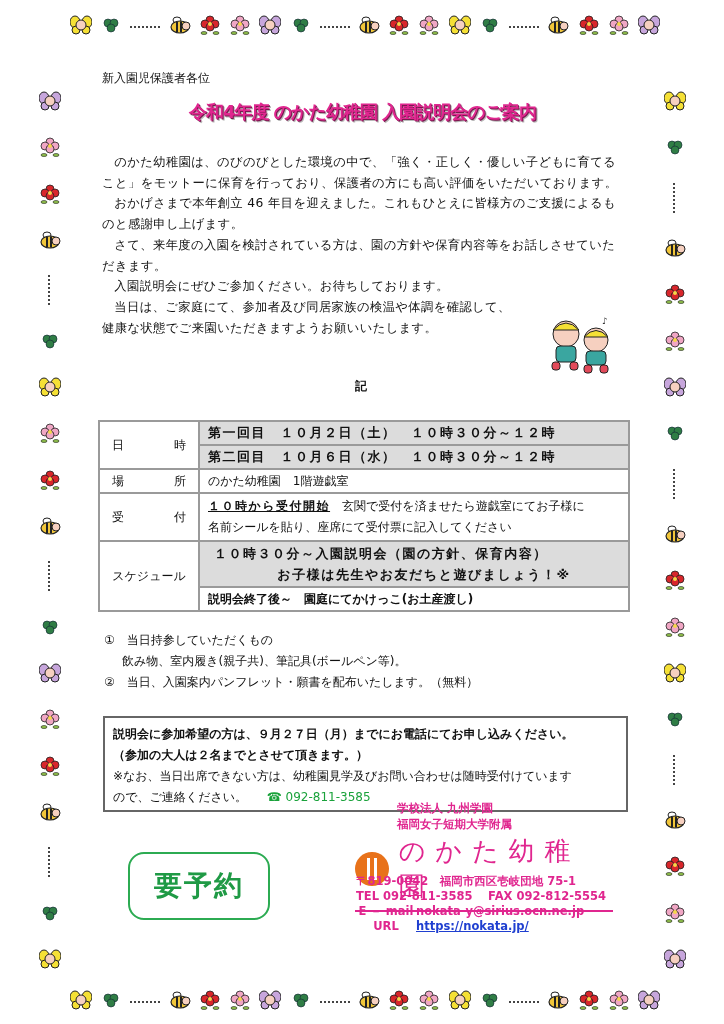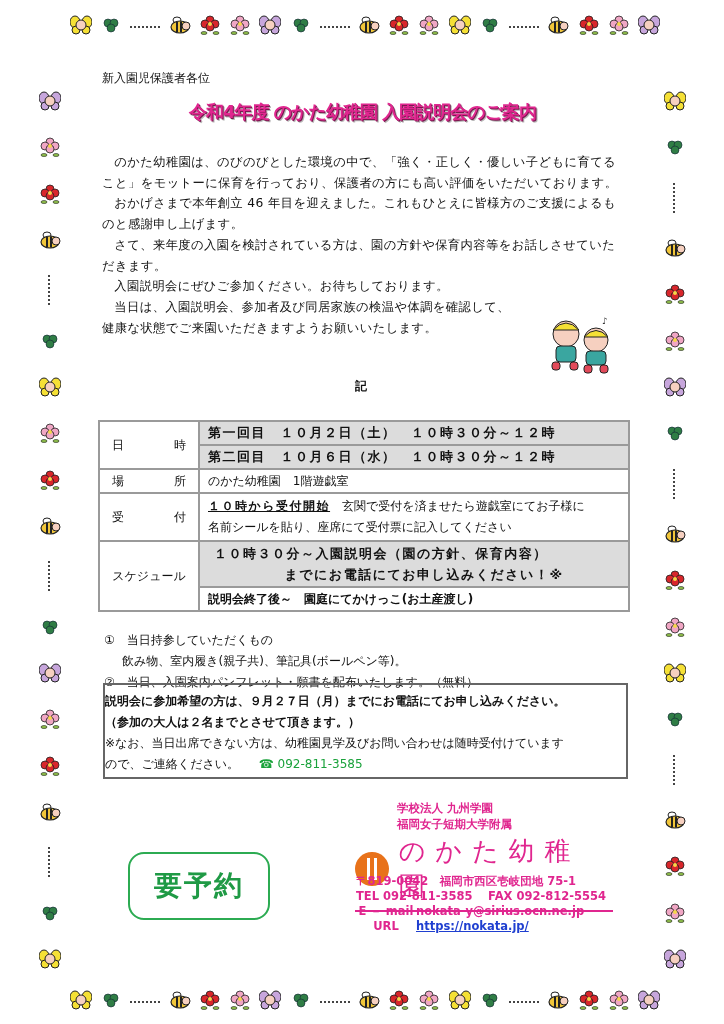--- a/index.html
+++ b/index.html
@@ -36,21 +36,21 @@
   td.label .spread { display: flex; justify-content: space-between; padding: 0 4px; }
   td.shaded { background: #dcdcdc; font-weight: bold; font-size: 13px; letter-spacing: 1.5px; }
   td.shaded.center { text-align: left; }
   .bold-u { font-weight: bold; text-decoration: underline; letter-spacing: 1.5px; }
   .schedule-line2 { display: block; text-align: center; padding-left: 20px; }
   td.bold { font-weight: bold; }
 
   .notes { position: absolute; left: 104px; top: 630px; font-size: 12px; line-height: 21px; }
   .notes .indent { padding-left: 18px; }
 
-  .callout { position: absolute; left: 103px; top: 683px; width: 525px; height: 96px; border: 2px solid #666; padding: 6px 0; font-size: 12px; line-height: 21px; }
+  .callout { position: absolute; left: 103px; top: 716px; width: 525px; height: 96px; border: 2px solid #666; padding: 6px 8px; font-size: 12px; line-height: 21px; }
   .callout .b { font-weight: bold; }
   .callout .phone { color: #1aa23b; margin-left: 16px; }
 
   .badge { position: absolute; left: 128px; top: 852px; width: 142px; height: 68px; border: 2px solid #2cab52; border-radius: 16px; display: flex; align-items: center; justify-content: center; color: #1f9a45; font-size: 28px; font-weight: bold; letter-spacing: 2px; }
 
   .school { position: absolute; left: 355px; top: 800px; width: 260px; color: #e0268f; }
   .school .l1, .school .l2 { padding-left: 42px; font-size: 11.5px; font-weight: bold; line-height: 16px; }
   .school .name-row { display: flex; align-items: center; margin-top: 2px; }
   .school .logo { width: 34px; height: 34px; border-radius: 50%; background: #e8721a; position: relative; margin-right: 10px; }
   .school .logo::before, .school .logo::after { content: ""; position: absolute; top: 6px; width: 3px; height: 22px; background: #fff; }
@@ -461,21 +461,21 @@
 </div>
 
 <div class="addressee">新入園児保護者各位</div>
 <div class="title">令和4年度 のかた幼稚園 入園説明会のご案内</div>
 
 <div class="body-text">
   <p>のかた幼稚園は、のびのびとした環境の中で、「強く・正しく・優しい子どもに育てること」をモットーに保育を行っており、保護者の方にも高い評価をいただいております。</p>
   <p>おかげさまで本年創立 46 年目を迎えました。これもひとえに皆様方のご支援によるものと感謝申し上げます。</p>
   <p>さて、来年度の入園を検討されている方は、園の方針や保育内容等をお話しさせていただきます。</p>
   <p>入園説明会にぜひご参加ください。お待ちしております。</p>
-  <p>当日は、入園説明会、参加者及び同居家族の検温や体調を確認して、</p>
+  <p>当日は、ご家庭にて、参加者及び同居家族の検温や体調を確認して、</p>
   <p class="no-indent">健康な状態でご来園いただきますようお願いいたします。</p>
 </div>
 
 <svg class="kids" viewBox="0 0 80 64">
   <circle cx="26" cy="22" r="13" fill="#f6d0c0" stroke="#222" stroke-width="1"></circle>
   <path d="M13 18 Q26 4 39 18 Z" fill="#f5e035" stroke="#222" stroke-width="1"></path>
   <rect x="16" y="34" width="20" height="16" rx="4" fill="#3aa6a0" stroke="#222" stroke-width="1"></rect>
   <rect x="12" y="50" width="8" height="8" rx="3" fill="#e24a5a" stroke="#222" stroke-width="1"></rect>
   <rect x="30" y="50" width="8" height="8" rx="3" fill="#e24a5a" stroke="#222" stroke-width="1"></rect>
   <circle cx="56" cy="28" r="12" fill="#f6d0c0" stroke="#222" stroke-width="1"></circle>
@@ -520,21 +520,21 @@
     </td>
     <td style="line-height:21px; padding-top:2px; padding-bottom:2px;border-radius:19px;">
       <span class="bold-u">１０時から受付開始</span><span>　玄関で受付を済ませたら遊戯室にてお子様に</span><br>
       <span>名前シールを貼り、座席にて受付票に記入してください</span>
     </td>
   </tr>
   <tr>
     <td class="label" rowspan="2">スケジュール</td>
     <td class="shaded" style="height:46px; line-height:21px;">
       <span style="padding-left:6px;">１０時３０分～入園説明会（園の方針、保育内容）</span><br>
-      <span class="schedule-line2">までにお電話にてお申し込みください！※</span>
+      <span class="schedule-line2">お子様は先生やお友だちと遊びましょう！※</span>
     </td>
   </tr>
   <tr>
     <td class="bold">説明会終了後～　園庭にてかけっこ(お土産渡し)</td>
   </tr>
 </tbody>
   </table>
 
 <div class="notes">
   <div>①　当日持参していただくもの</div>

